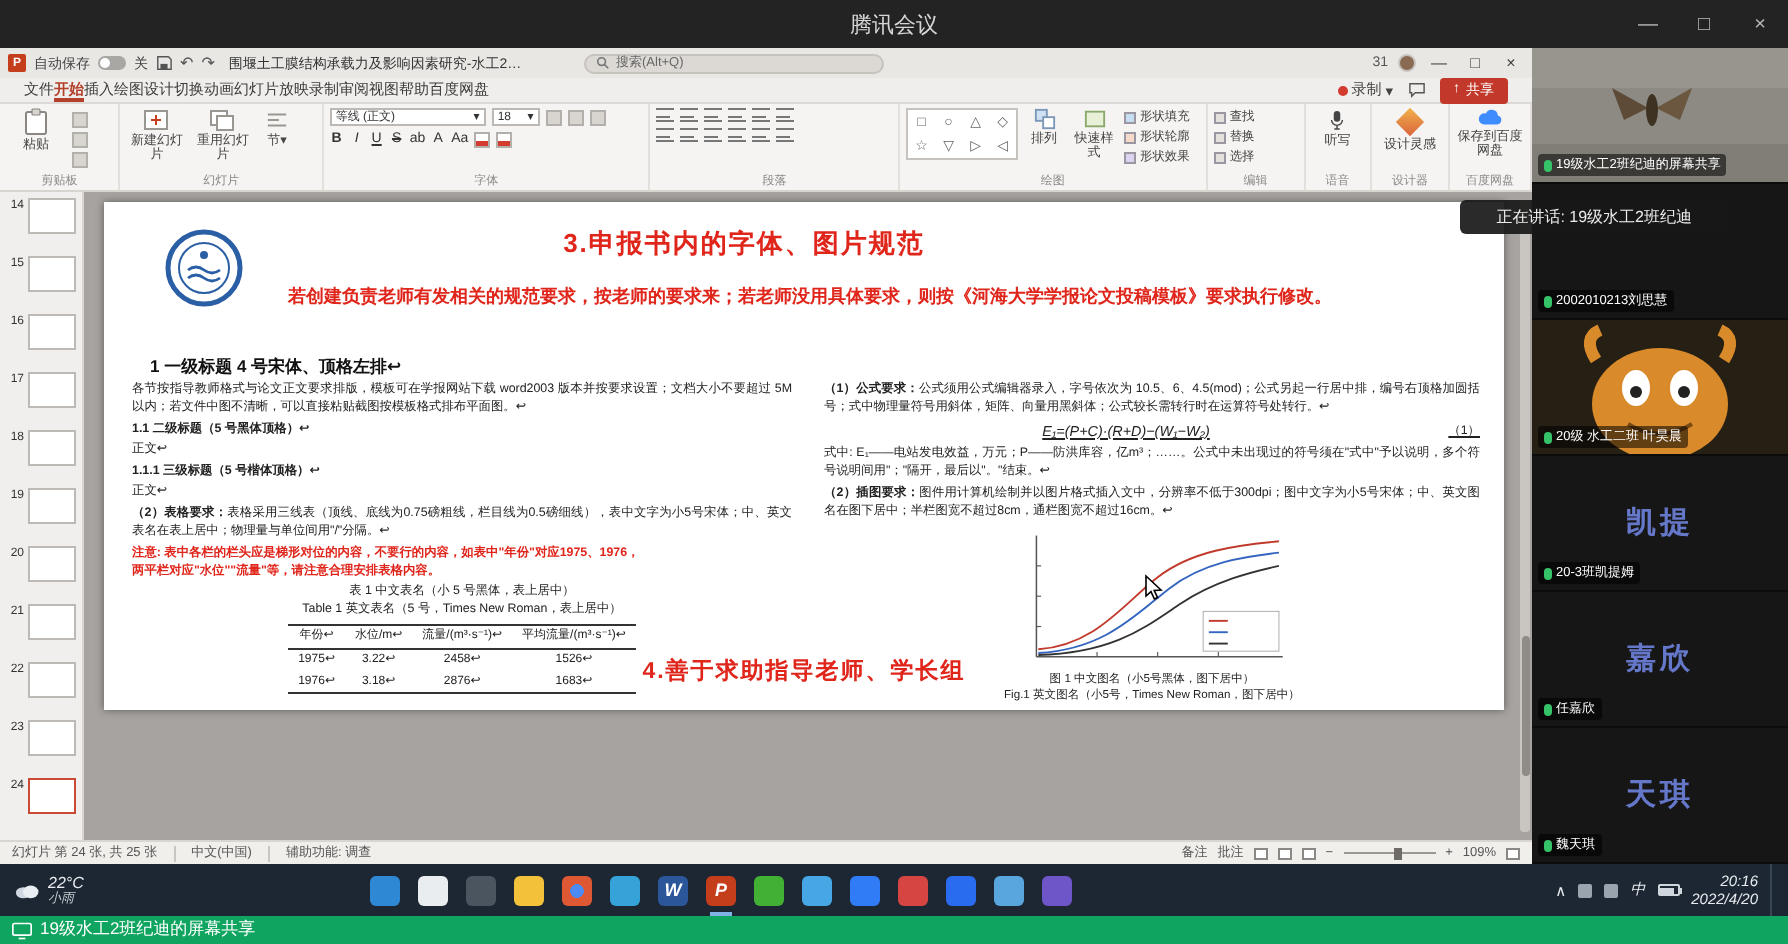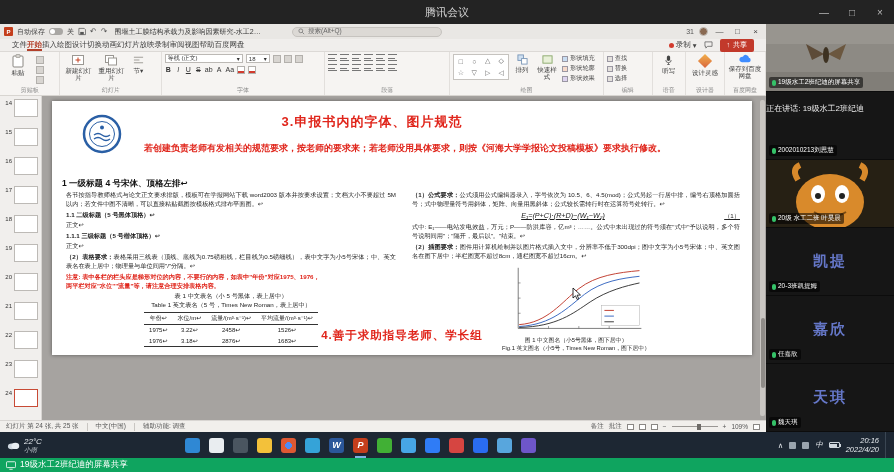--- a/index.html
+++ b/index.html
@@ -23,21 +23,21 @@
   .tile { position:relative; height:67px; background:#161616; overflow:hidden; flex:none; }
   .tile svg.fill { position:absolute; inset:0; width:100%; height:100%; }
   .tile-center { position:absolute; inset:0; display:flex; align-items:center; justify-content:center;
                  color:#6577c8; font-size:15px; font-weight:bold; letter-spacing:2px; }
   .tile-label { position:absolute; left:3px; bottom:3px; display:flex; align-items:center; gap:2px;
                 background:rgba(0,0,0,.55); color:#fff; font-size:6.5px; padding:1px 3px; border-radius:2px;
                 max-width:120px; white-space:nowrap; overflow:hidden; }
   .mic { width:4px; height:6px; background:#35c268; border-radius:2px; flex:none; }
 
   .toast { position:absolute; top:76px; right:30px; z-index:40; background:rgba(24,24,24,.92); color:#ececec;
-           font-size:8px; padding:3px 0; border-radius:3px; white-space:nowrap; }
+           font-size:8px; padding:3px 18px; border-radius:3px; white-space:nowrap; }
 
   
   .ppt { position:absolute; inset:0; display:flex; flex-direction:column; background:#f6f4f2; }
   .ppt-titlebar { height:15px; background:#e9e7e4; display:flex; align-items:center; gap:4px; padding:0 4px;
                   font-size:7px; color:#444; position:relative; flex:none; }
   .ppt-logo { width:9px; height:9px; background:#c43e1c; color:#fff; font-size:6px; display:flex; align-items:center;
               justify-content:center; border-radius:1px; font-weight:bold; flex:none;}
   .toggle { width:14px; height:7px; background:#a9a7a4; border-radius:4px; position:relative; flex:none;}
   .toggle:before { content:""; position:absolute; left:1px; top:1px; width:5px; height:5px; border-radius:50%; background:#fff; }
   .tb-ico { font-size:8px; color:#555; line-height:1; }
@@ -108,21 +108,21 @@
   .view-ico { width:7px; height:6px; border:1px solid #8a8784; background:#fff; }
   .zslider { width:46px; height:1px; background:#9a9794; position:relative; }
   .zknob { position:absolute; left:25px; top:-2.5px; width:4px; height:6px; background:#6e6b68; }
 
   
   .s-heading { position:absolute; top:12px; left:0; right:60px; text-align:center; color:#e0251b;
                font-size:13px; font-weight:bold; letter-spacing:1px; }
   .s-logo { position:absolute; left:30px; top:13px; }
   .s-intro { position:absolute; top:41px; left:92px; width:566px; color:#e0251b; font-size:9px; line-height:1.5;
              font-weight:bold; }
-  .s-h1 { position:absolute; top:77px; left:10px; font-size:8.5px; font-weight:bold; color:#111; }
+  .s-h1 { position:absolute; top:77px; left:23px; font-size:8.5px; font-weight:bold; color:#111; }
   .col-left { position:absolute; top:90px; left:14px; width:330px; font-size:6.2px; color:#222; line-height:1.45; }
   .col-right { position:absolute; top:90px; left:360px; width:328px; font-size:6.2px; color:#222; line-height:1.45; }
   .sp { margin-bottom:2px; text-align:justify; }
   .s-sub { font-weight:bold; margin:2px 0 1px; }
   .s-note { color:#e0251b; font-weight:bold; line-height:1.4; }
   .s-cap { text-align:center; margin-top:2px; }
   .s-table { border-collapse:collapse; margin:2px auto 0; font-size:6px; color:#222; }
   .s-table th { border-top:1.3px solid #333; border-bottom:0.7px solid #333; font-weight:normal; padding:1px 5px; }
   .s-table td { padding:1px 5px; text-align:center; }
   .s-table tr.last td { border-bottom:1.3px solid #333; }

